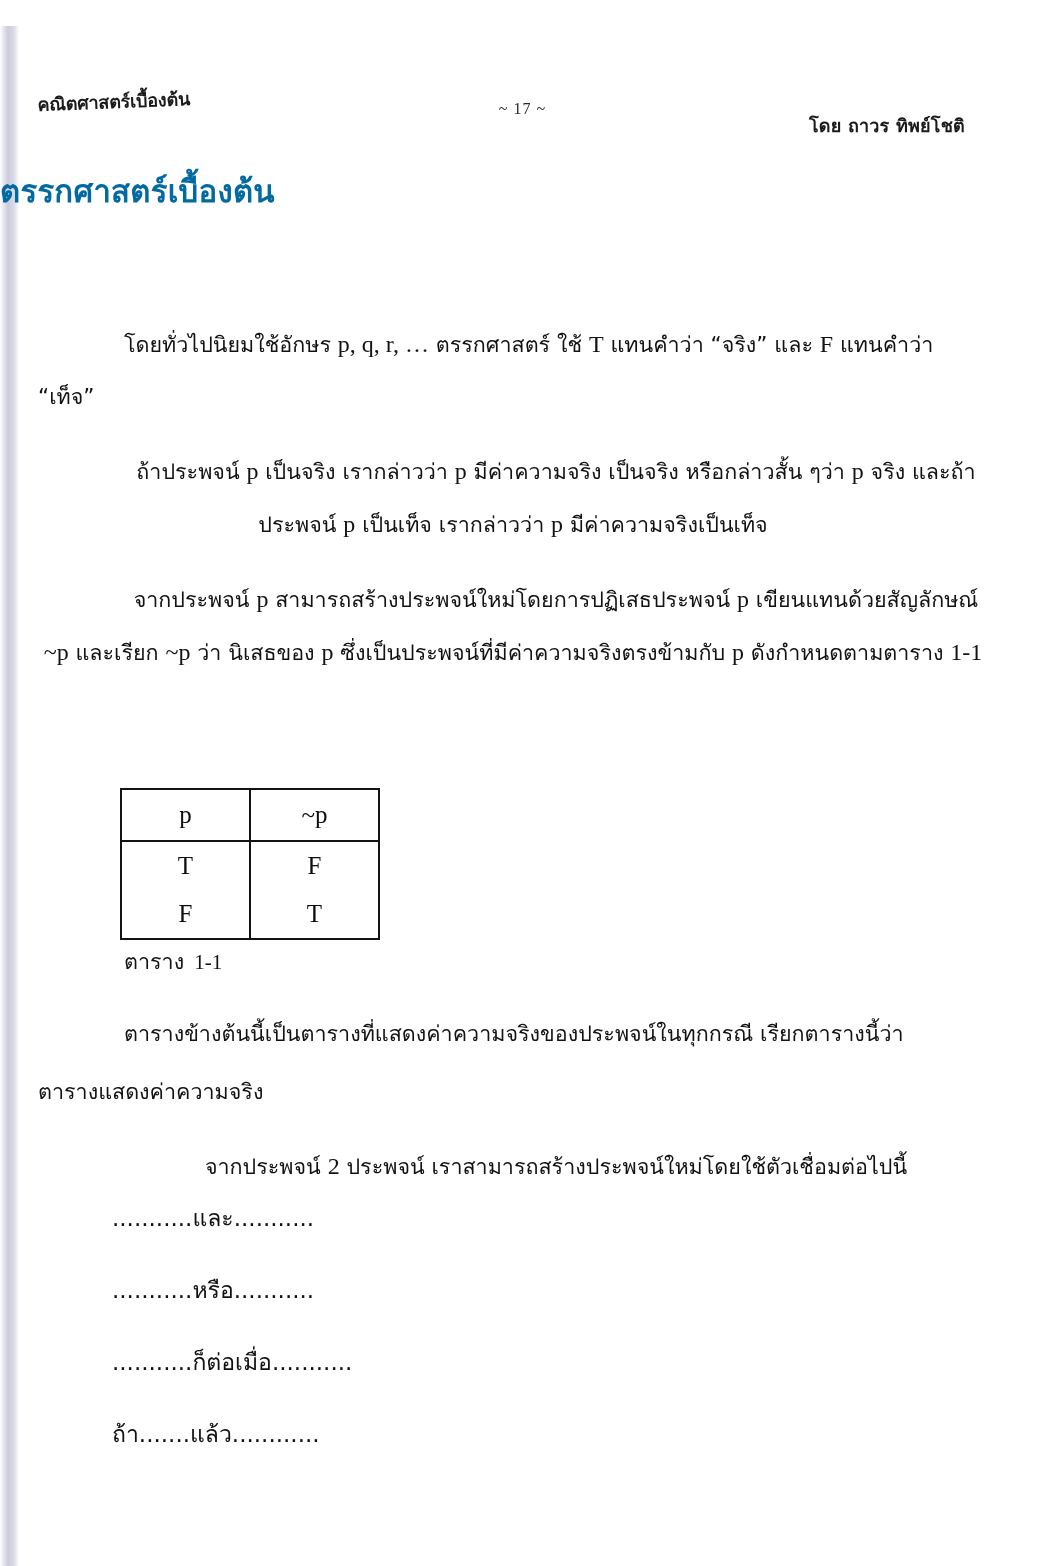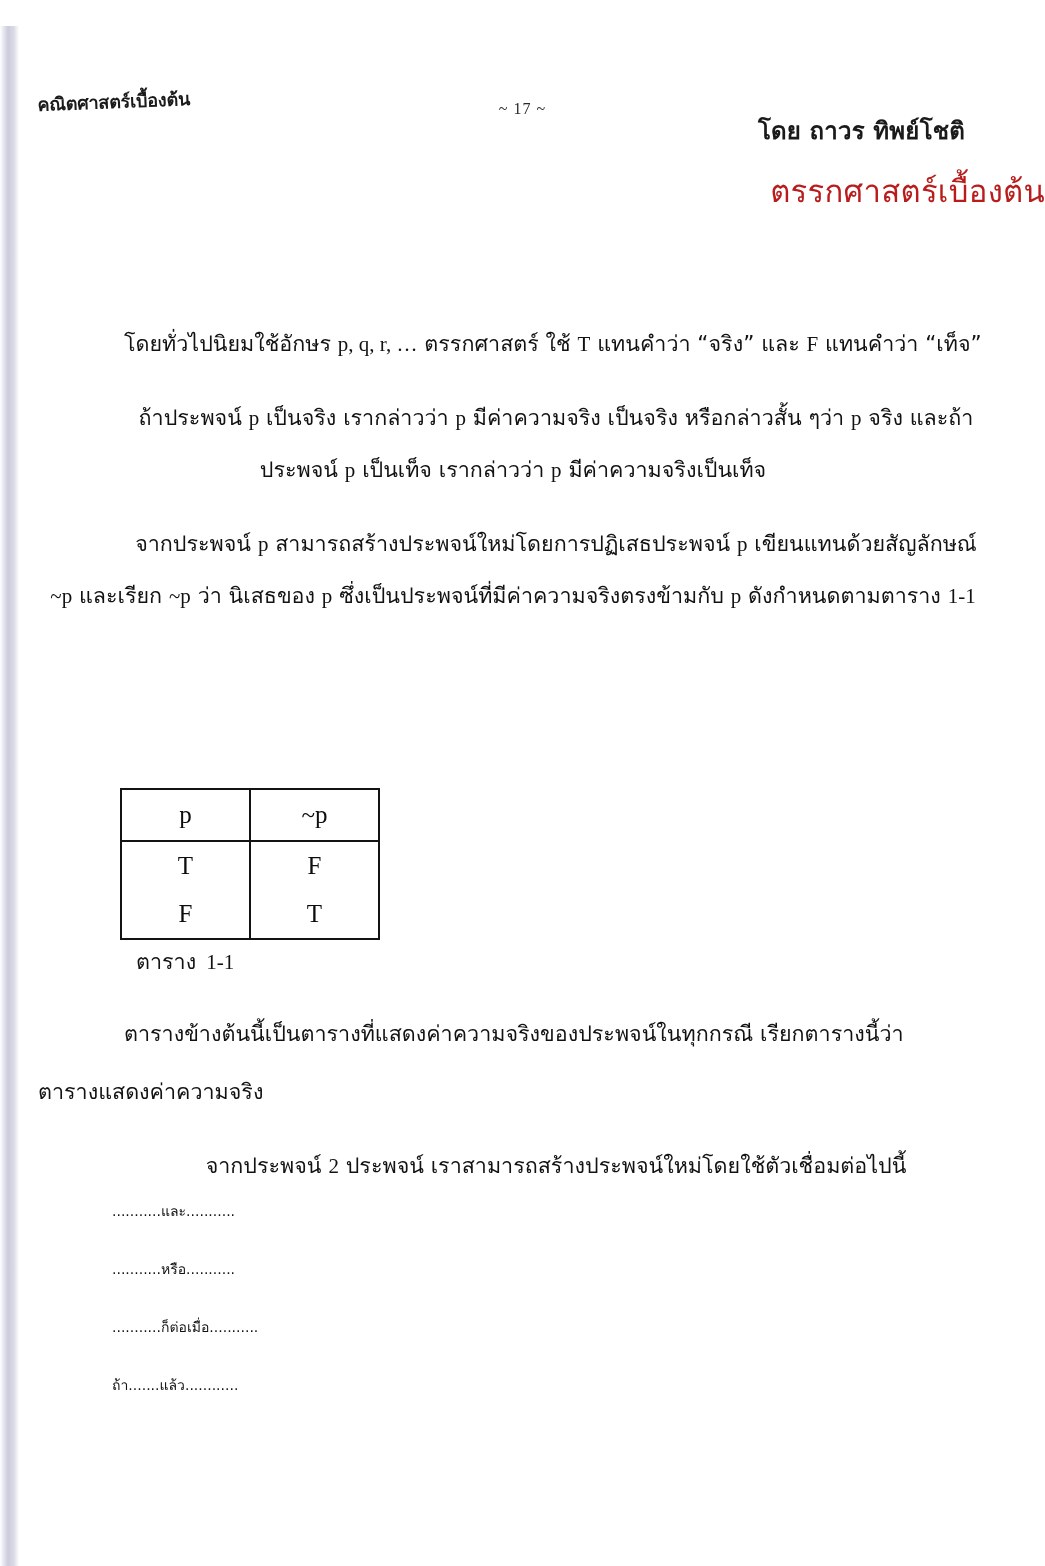--- a/index.html
+++ b/index.html
@@ -76,37 +76,37 @@
     font-family: "Liberation Serif", serif;
     font-size: 16px;
     color: #2a2a2a;
     letter-spacing: 1px;
   }
   .rh-right {
     position: absolute;
     right: 80px;
     top: 25px;
     font-family: "DejaVu Sans", "Liberation Sans", sans-serif;
-    font-size: 24px;
+    font-size: 18px;
     font-weight: 700;
     color: #1a1a1a;
     letter-spacing: 0.2px;
   }
 
   
   .doc-title {
     position: absolute;
     top: 166px;
     left: 0;
     width: 1045px;
-    text-align: right;
+    text-align: left;
     font-family: "DejaVu Sans", "Liberation Sans", sans-serif;
     font-size: 31px;
-    font-weight: 400;
-    color: #b91c1c;
+    font-weight: 700;
+    color: #0369a1;
     letter-spacing: 0.3px;
   }
 
   
   .body-block {
     position: absolute;
     left: 38px;
     top: 318px;
     width: 950px;
     font-family: "DejaVu Sans", "Liberation Sans", sans-serif;
@@ -128,21 +128,21 @@
   }
 
   .term-label {
     font-weight: 700;
     display: inline-block;
     min-width: 86px;
   }
 
   .latin {
     font-family: "Liberation Serif", "DejaVu Serif", serif;
-    font-size: 21px;
+    font-size: 24px;
   }
 
   
   .truth-table-wrap {
     position: absolute;
     left: 120px;
     top: 788px;
   }
   table.truth-table {
     border-collapse: collapse;
@@ -169,21 +169,21 @@
     height: 48px;
   }
   table.truth-table tr.val-last td {
     border-top: none;
     border-bottom: 2px solid #131313;
     height: 48px;
   }
 
   .table-caption {
     position: absolute;
-    left: 136px;
+    left: 124px;
     top: 944px;
     font-family: "DejaVu Sans", "Liberation Sans", sans-serif;
     font-size: 21.5px;
     color: #121212;
   }
   .table-caption .num {
     font-family: "Liberation Serif", serif;
     font-size: 21px;
   }
 
@@ -199,21 +199,21 @@
     color: #121212;
   }
 
   
   .connectives {
     position: absolute;
     left: 112px;
     top: 1200px;
     width: 600px;
     font-family: "DejaVu Sans", "Liberation Sans", sans-serif;
-    font-size: 14px;
+    font-size: 23px;
     color: #121212;
   }
   .connectives .conn-line {
     margin: 0 0 36px 0;
     white-space: pre;
   }
   .connectives .conn-line.lead {
     padding-left: 0;
   }
   .connectives .conn-line.pad {

